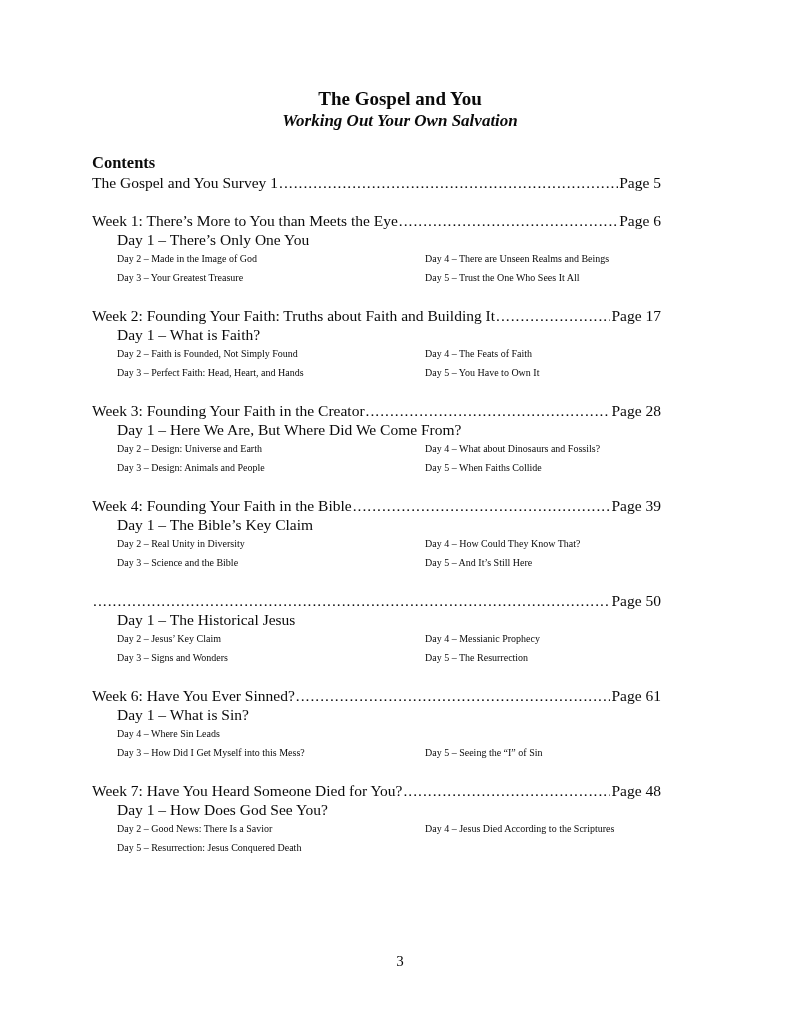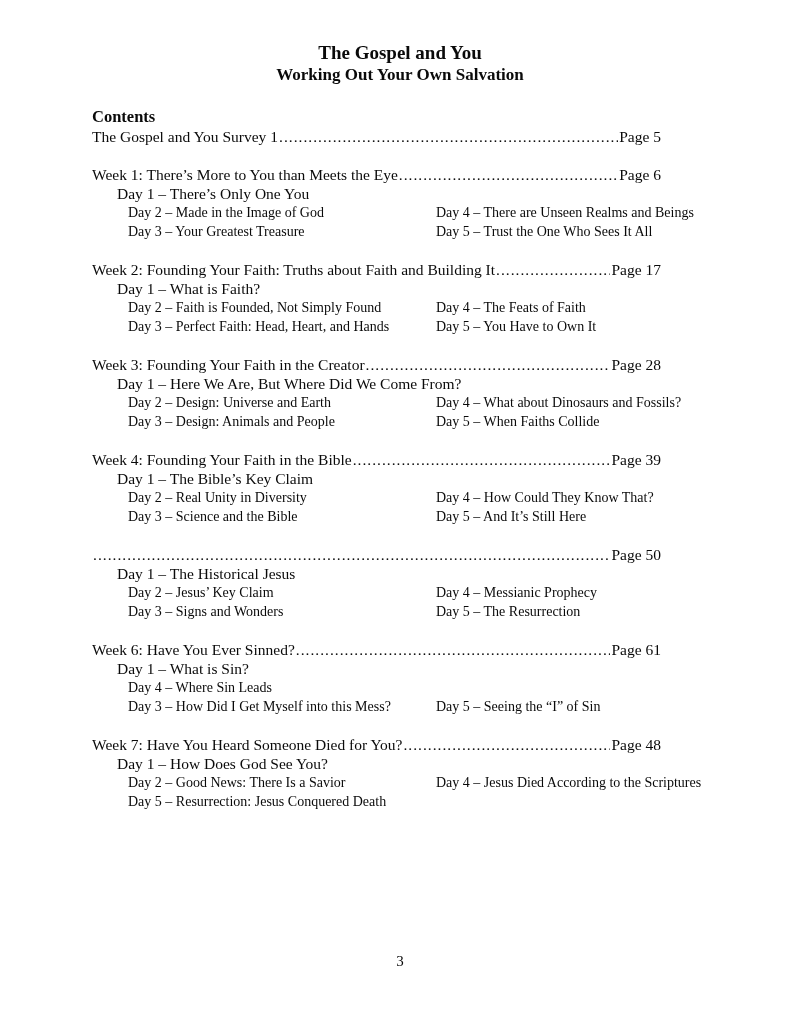--- a/index.html
+++ b/index.html
@@ -10,30 +10,31 @@
   .page {
     position: relative;
     width: 800px;
     height: 1036px;
     background: #ffffff;
     color: #0a0a0a;
     font-family: "Liberation Serif", "DejaVu Serif", serif;
     overflow: hidden;
   }
   .doc-title {
-    padding-top: 41px;
+    padding-top: 87px;
     text-align: center;
     font-size: 19px;
     font-weight: bold;
     line-height: 23px;
   }
   .doc-subtitle {
     text-align: center;
     font-size: 17px;
     font-weight: bold;
+    font-style: italic;
     line-height: 22px;
   }
   .toc {
     margin-left: 92px;
     width: 569px; 
   }
   .contents-heading {
     margin-top: 20px;
     font-size: 16.5px;
     font-weight: bold;
@@ -67,22 +68,22 @@
     margin-top: 19px;
   }
   .day-line {
     margin-left: 25px;
     font-size: 15.5px;
     line-height: 19px;
     white-space: nowrap;
   }
   .day-grid {
     display: flex;
-    margin-left: 36px;
-    font-size: 14px;
+    margin-left: 25px;
+    font-size: 10px;
     line-height: 19px;
   }
   .day-col1 {
     width: 308px;
     flex: 0 0 auto;
     white-space: nowrap;
   }
   .day-col2 {
     flex: 0 0 auto;
     white-space: nowrap;

